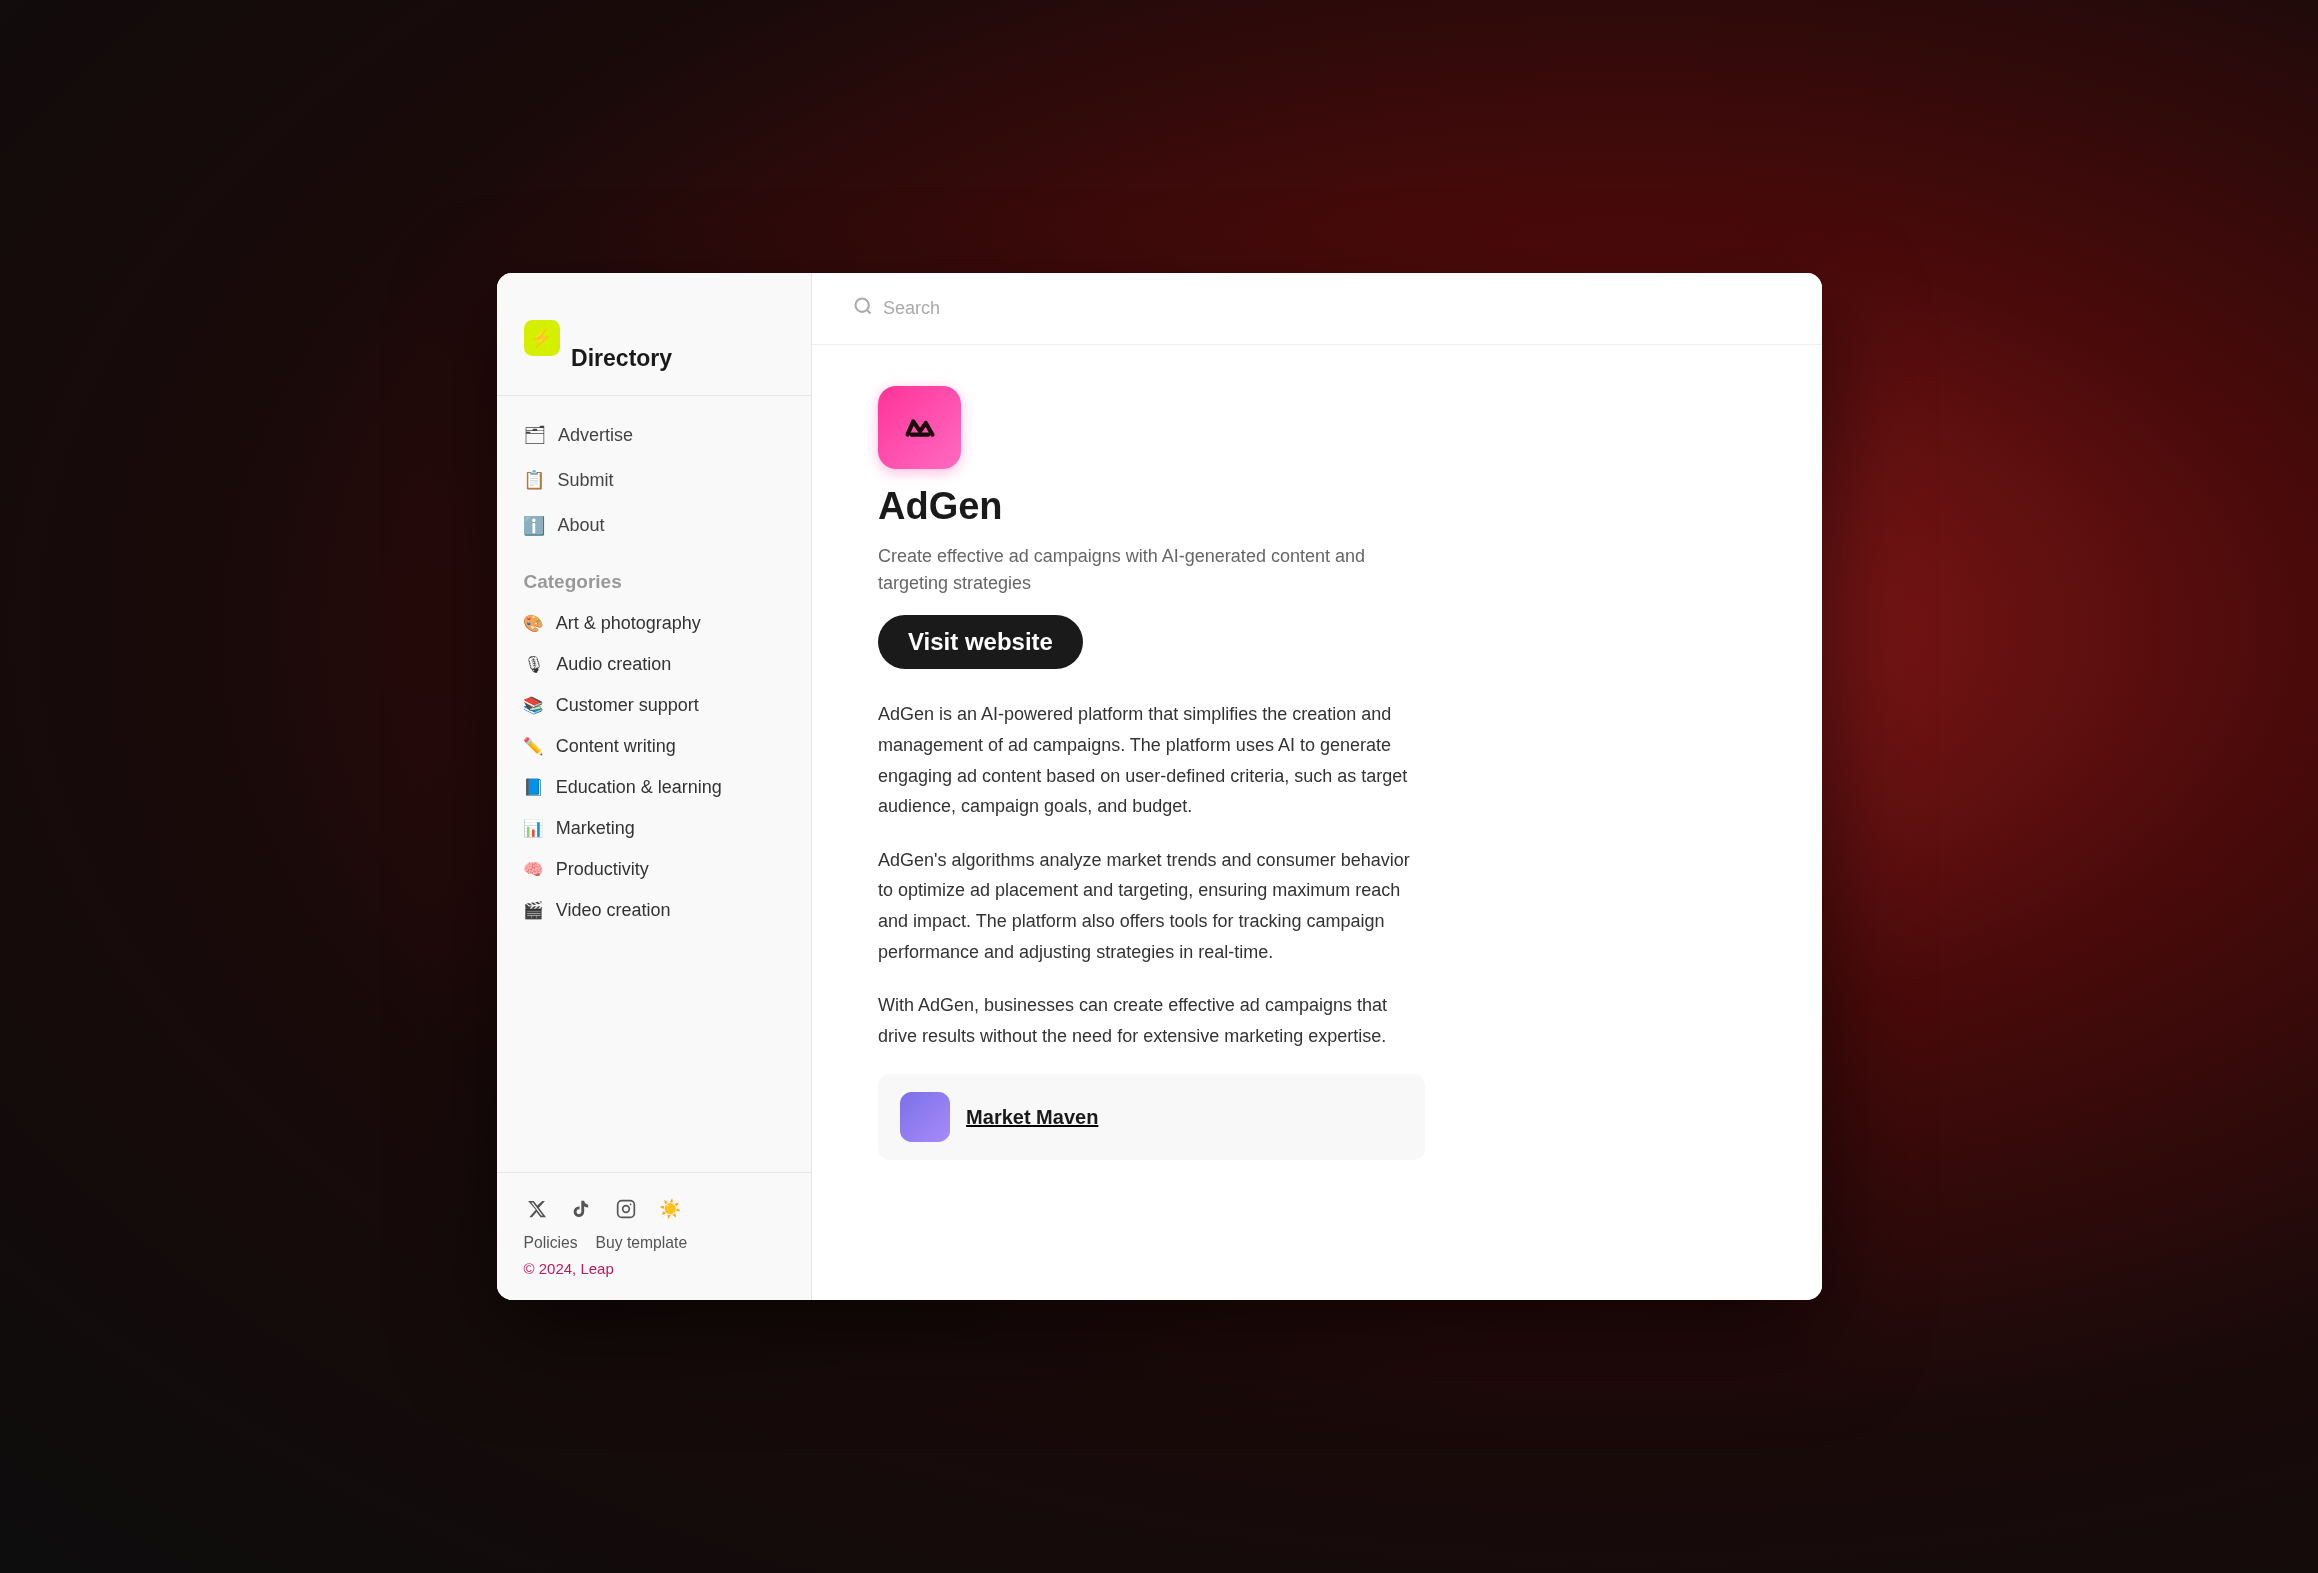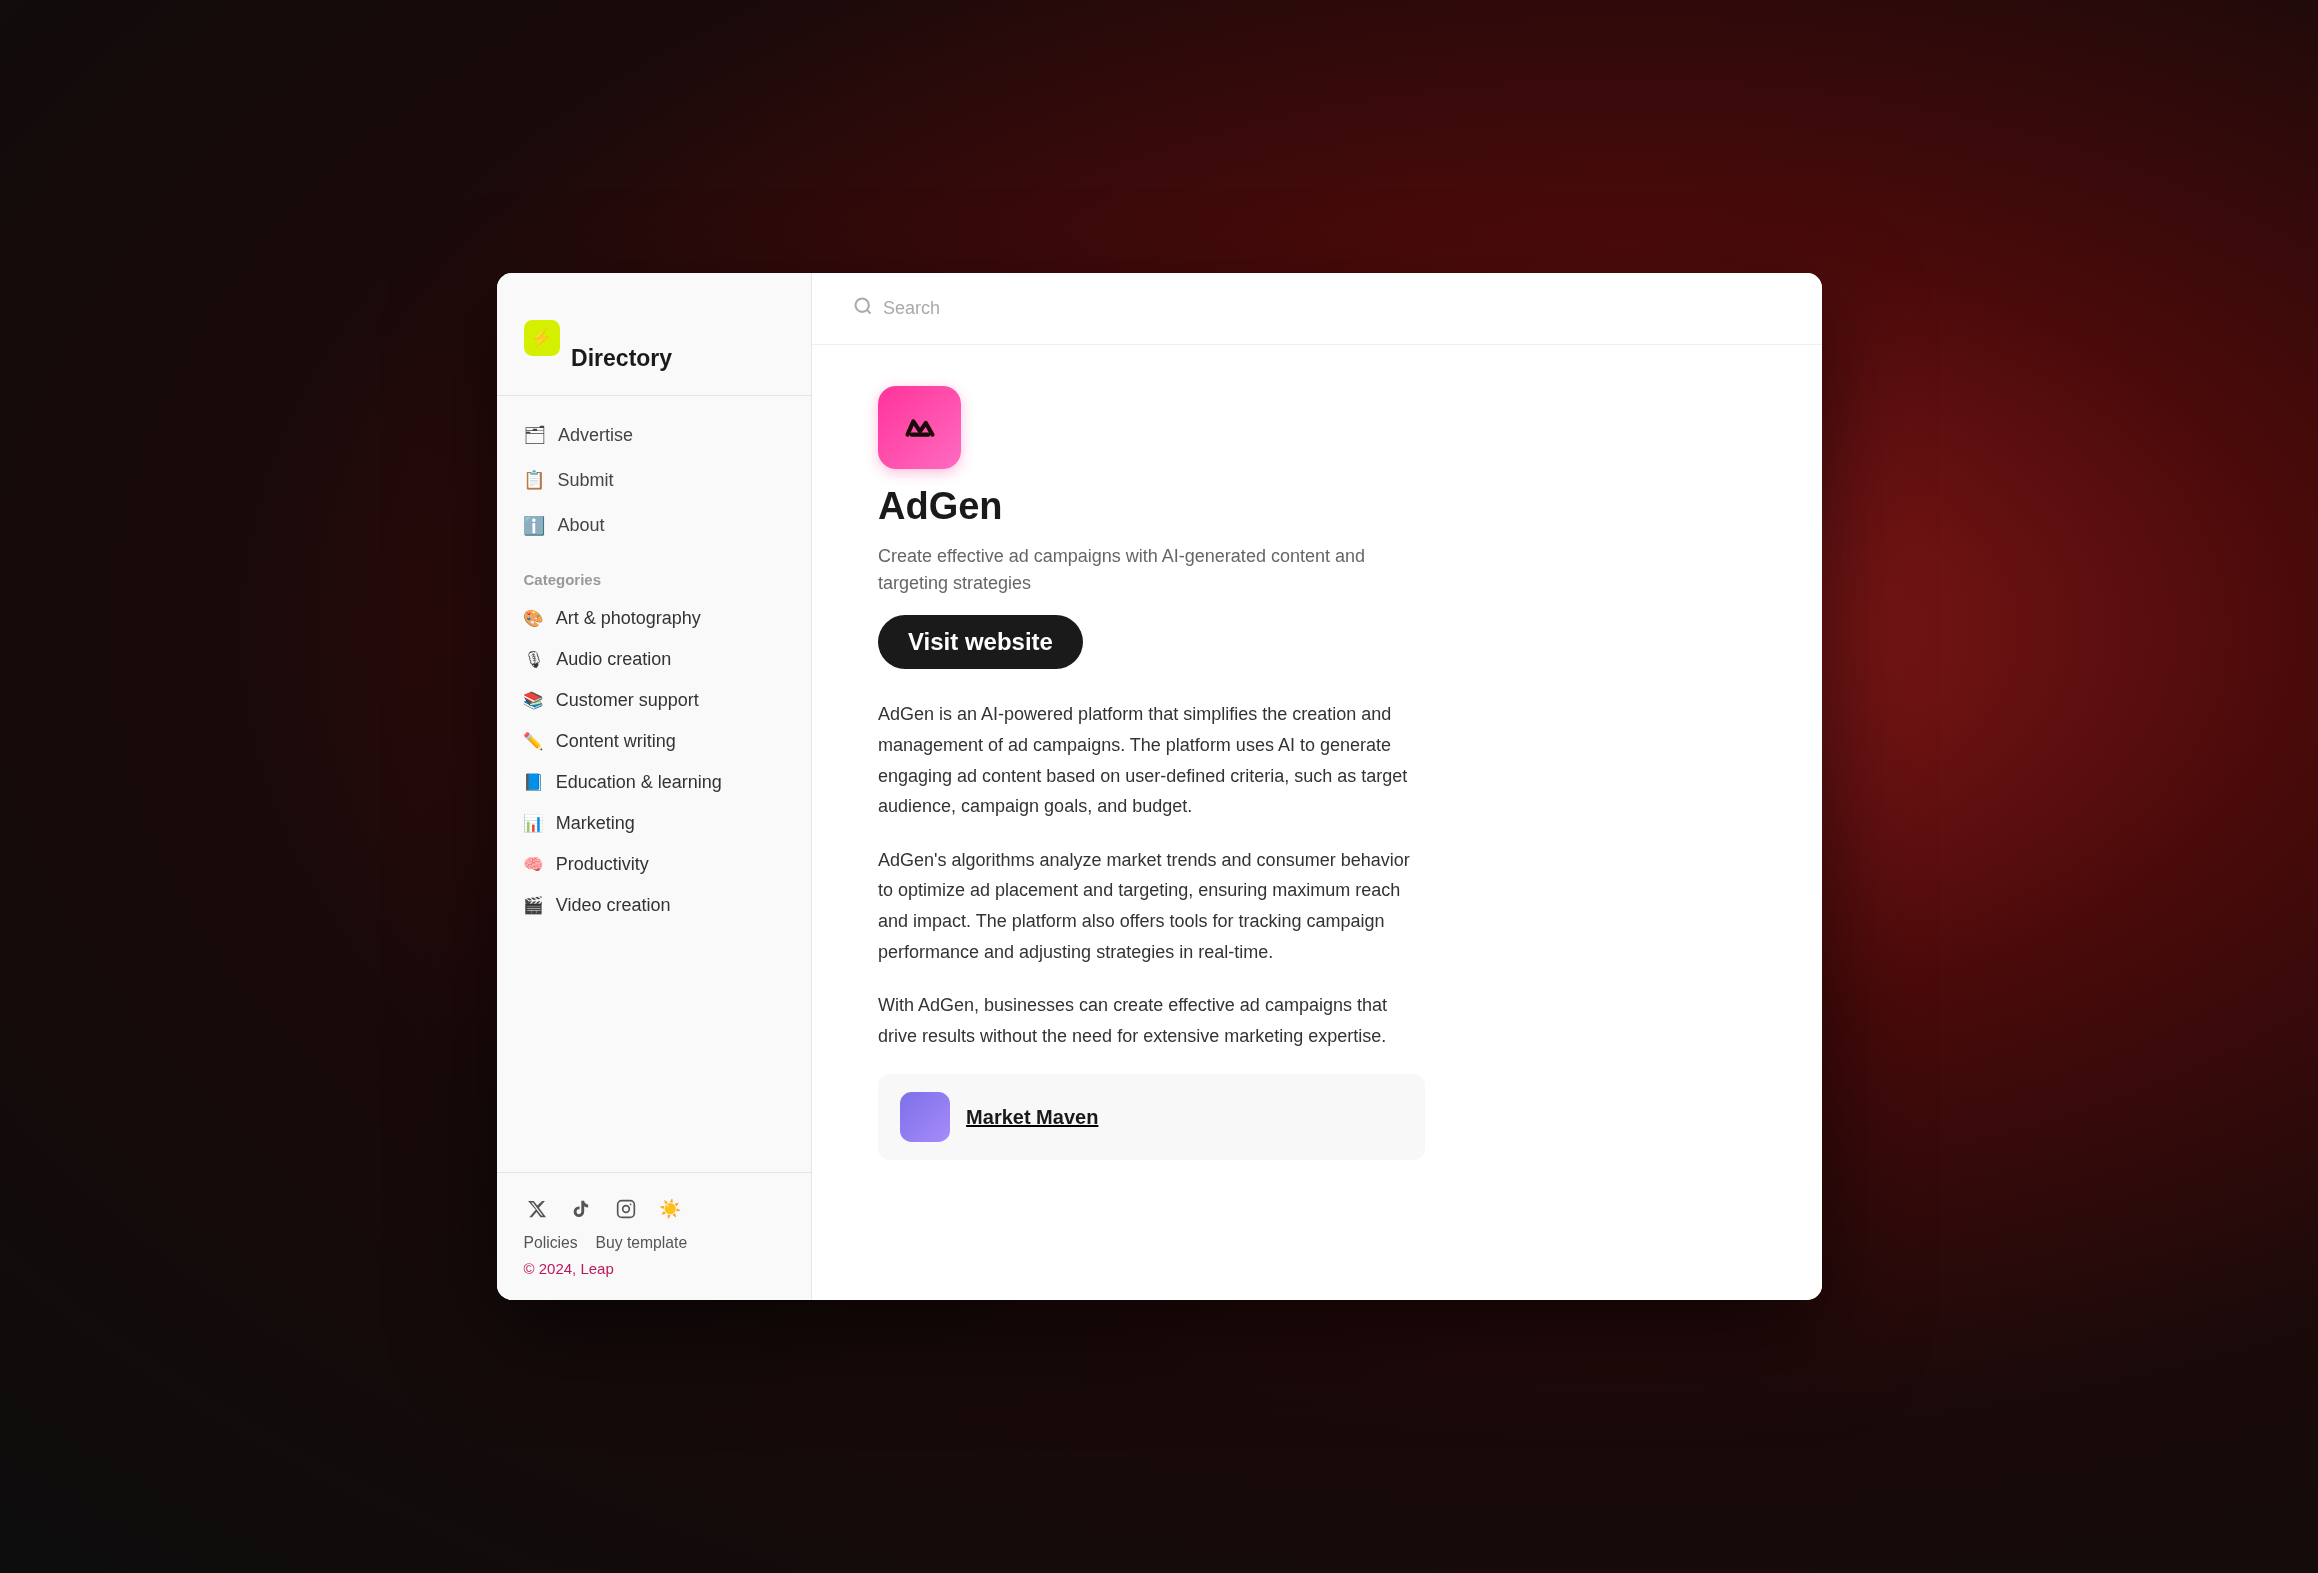--- a/index.html
+++ b/index.html
@@ -66,21 +66,21 @@
       gap: 11.6px;
       padding: 11.6px 26.5px;
       font-size: 18px;
       color: #444;
       cursor: pointer;
       transition: background 0.15s;
     }
     .nav-icon { font-size: 18px; }
     .categories-label {
       padding: 23px 26.5px 10px 26.5px;
-      font-size: 15px;
+      font-size: 19px;
       font-weight: 600;
       color: #999;
       text-transform: none;
       letter-spacing: 0;
     }
     .category-item {
       display: flex;
       align-items: center;
       gap: 11.6px;
       padding: 10px 26.5px;

